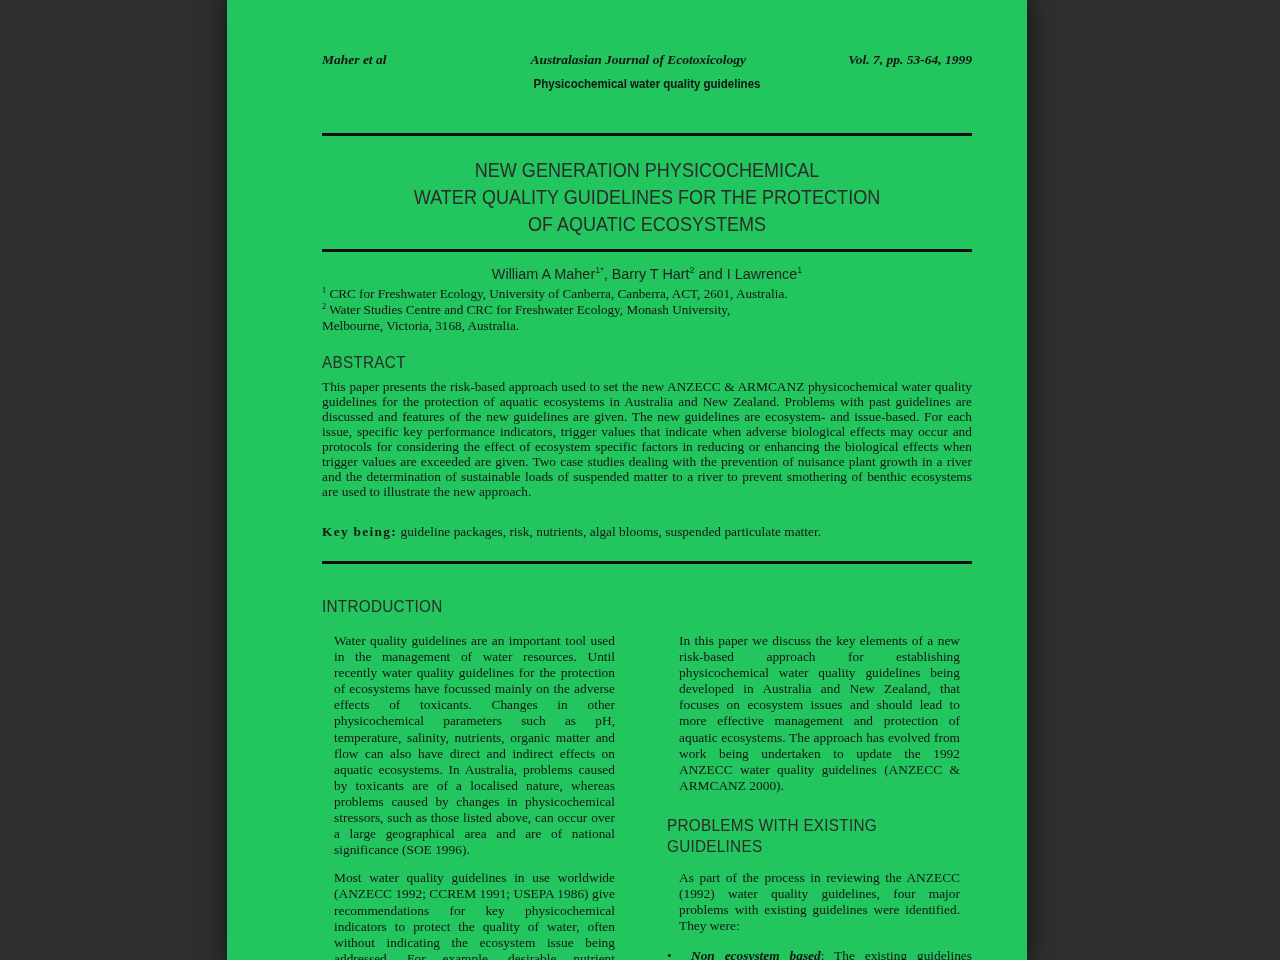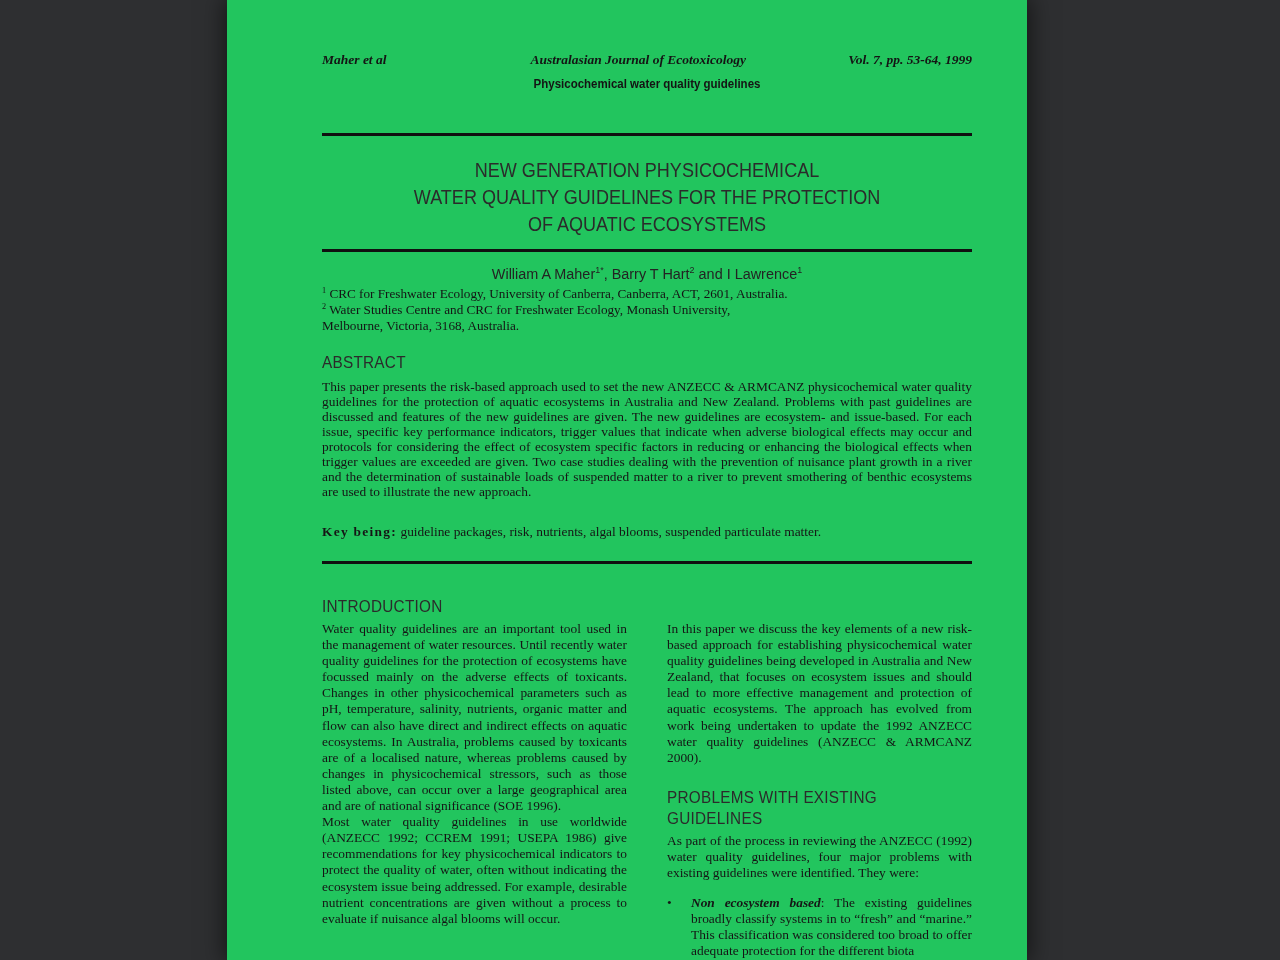--- a/index.html
+++ b/index.html
@@ -76,21 +76,21 @@
   .keywords   { top:524px; text-align:left; }
   .kw-label   { font-weight:bold; letter-spacing:1.3px; }
 
   .col {
     position:absolute; top:621px; width:305px;
     font-size:13.4px; line-height:16.1px;
     color:#151515; text-align:justify;
   }
   .col-left  { left:95px; }
   .col-right { left:440px; }
-  .col p { margin:0; }
+  .col p { margin:12px; }
   .p-gap { margin-top:17px; }
 
   .problems-h {
     margin-top:21px; margin-bottom:3px;
     font-family:"Liberation Sans", sans-serif;
     font-size:17px; line-height:21.5px; color:#2b2b2b;
     transform:scaleX(0.9); transform-origin:left top;
     text-align:left; letter-spacing:0.3px;
   }
 

